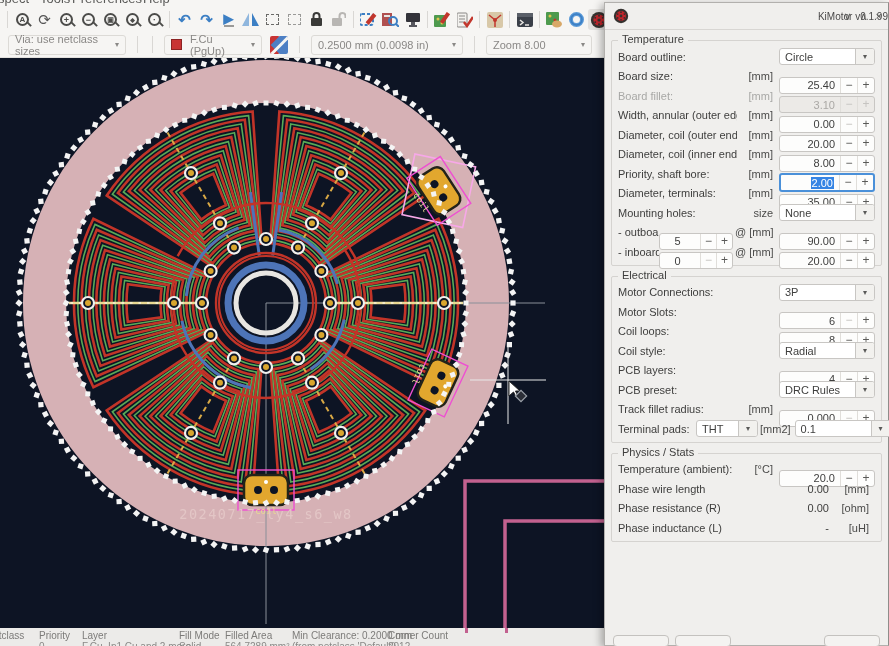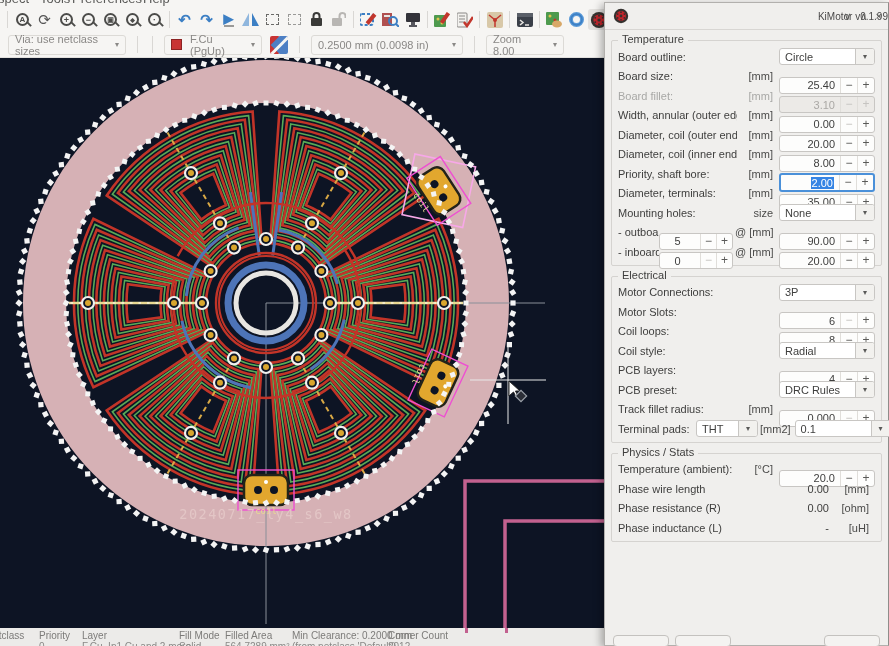--- a/index.html
+++ b/index.html
@@ -264,21 +264,21 @@
           <div class="r"></div>
           <div class="b"></div>
           <div class="w"></div>
         </div>
       <div class="sep"></div>
       <div class="combo2" style="width:152px">
         <span style="flex:1">0.2500 mm (0.0098 in)</span>
         <span class="arrow">▾</span>
       </div>
       <div class="sep"></div>
-      <div class="combo2" style="width:78px">
+      <div class="combo2" style="width:106px">
         <span style="flex:1">Zoom 8.00</span>
         <span class="arrow">▾</span>
       </div>
     </div>
 
     <div class="canvas">
       <svg id="pcb" width="604" height="588" viewBox="0 0 604 588">
           <rect width="604" height="588" fill="#0d1424"></rect>
           <circle cx="266" cy="245" r="221.5" fill="none" stroke="#d6b1b5" stroke-width="43"></circle>
           <g stroke="#c2618f" stroke-width="3.5" fill="none">

